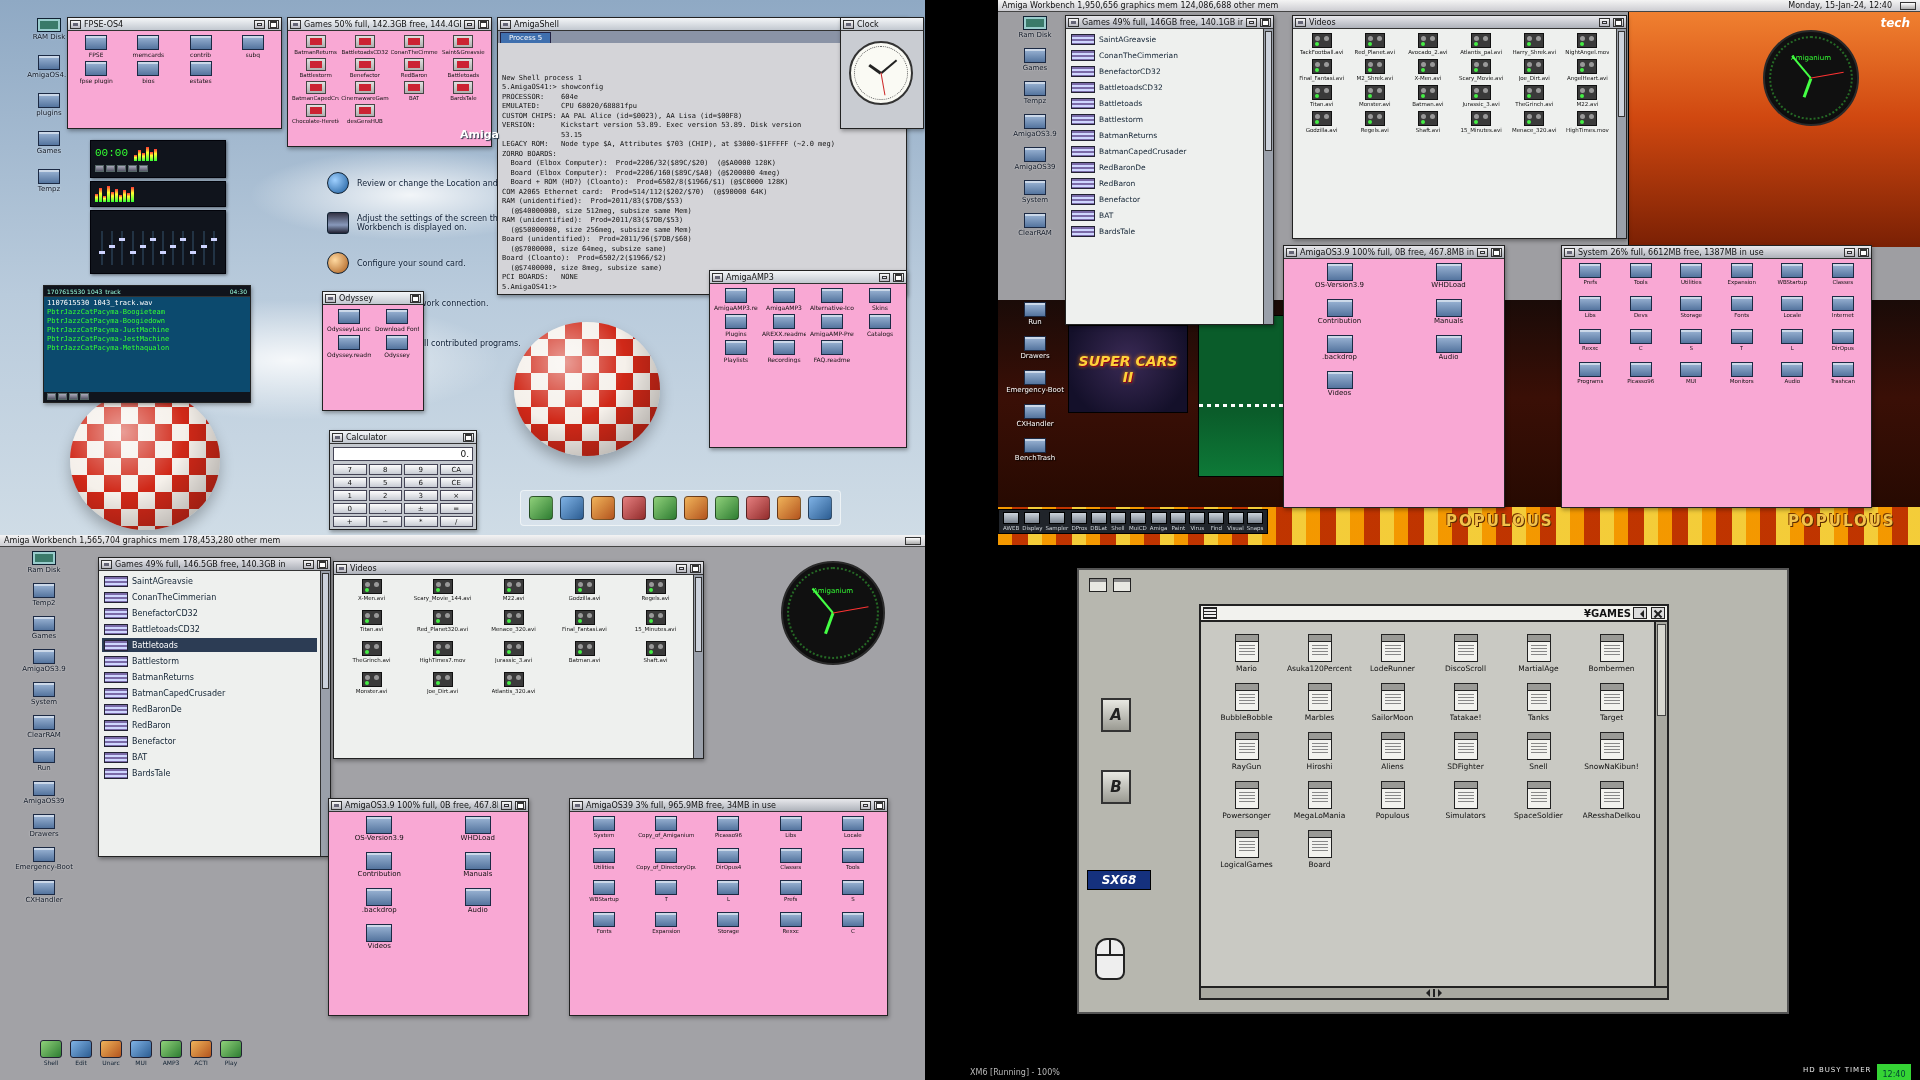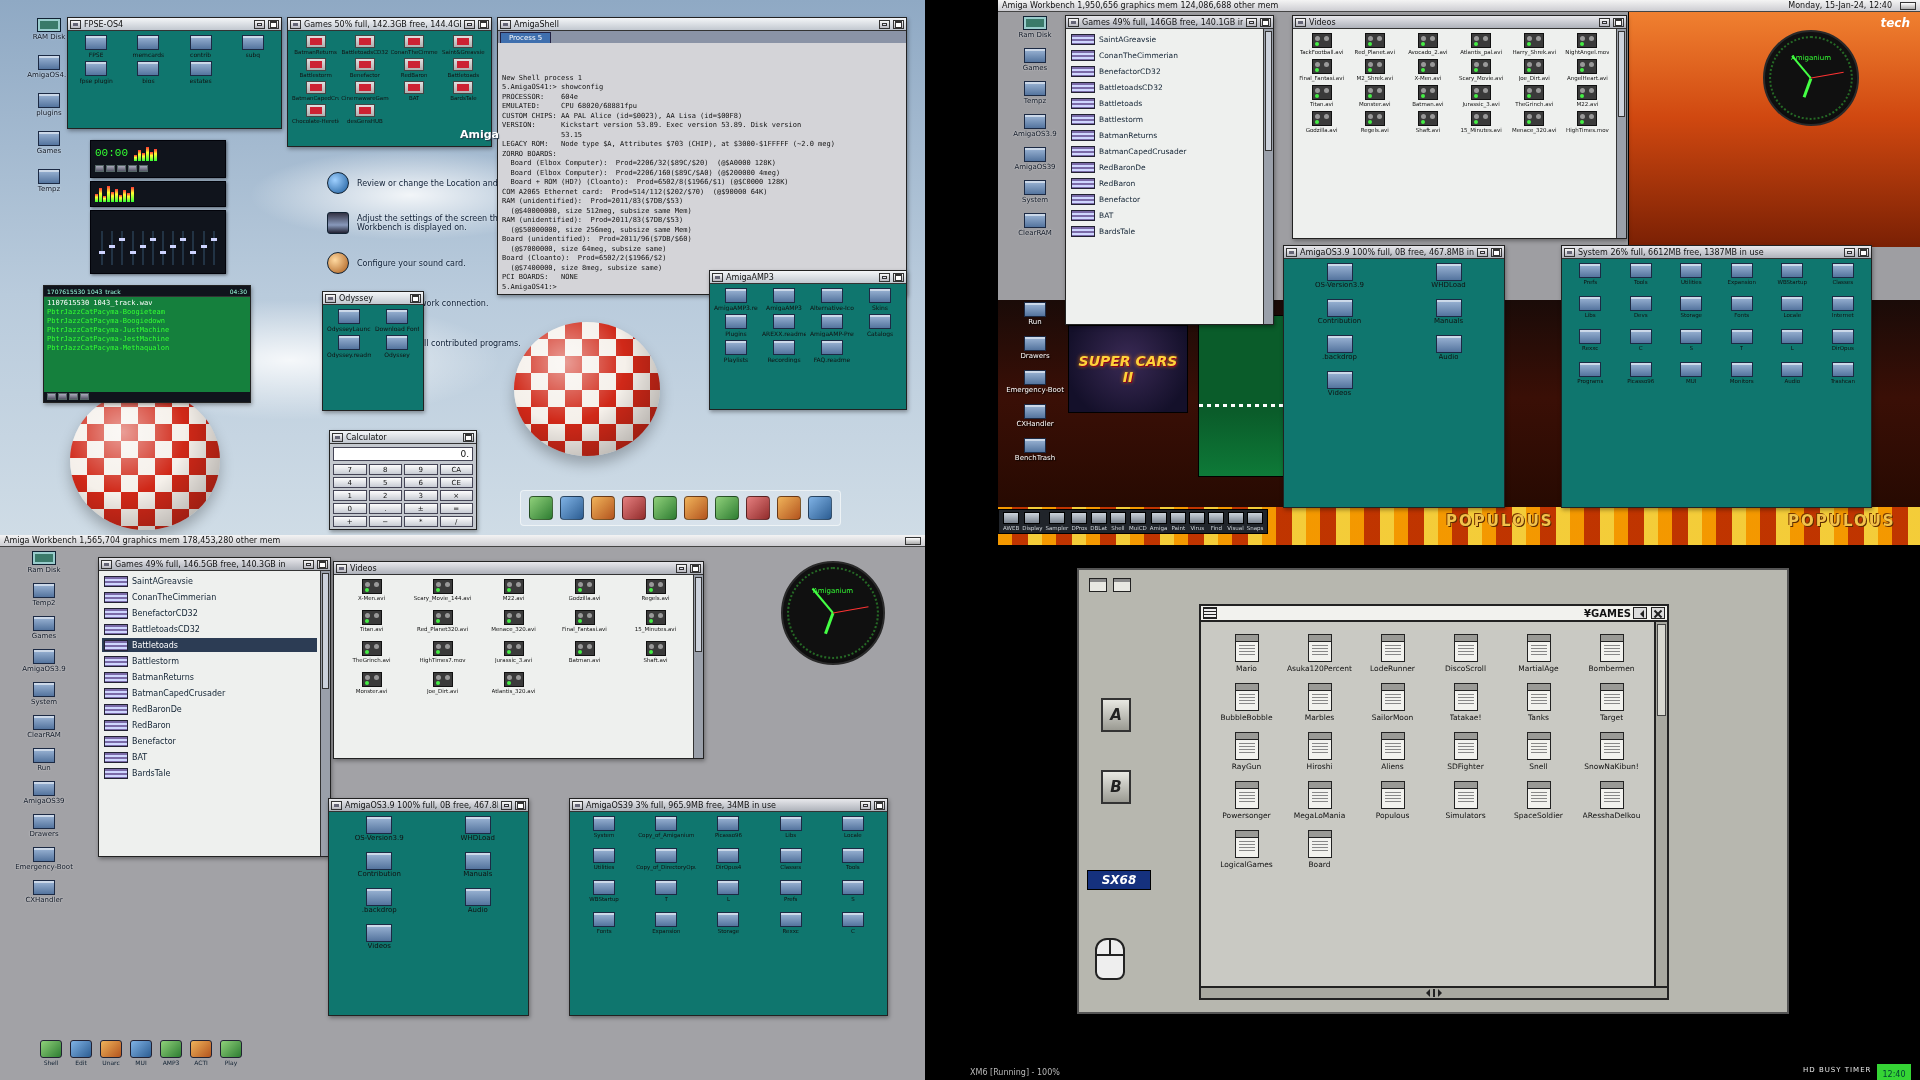--- a/index.html
+++ b/index.html
@@ -18,21 +18,21 @@
 
 .win{position:absolute;border:1px solid #222;background:#b6b6ba;box-shadow:1px 2px 4px rgba(0,0,0,.35);z-index:5;display:flex;flex-direction:column}
 .tb{height:13px;flex:0 0 13px;display:flex;align-items:center;background:linear-gradient(#e8e8ec,#aeb2ba);border-bottom:1px solid #333;font-size:8px;color:#111;padding:0 2px;gap:3px}
 .os4w .tb{background:linear-gradient(#f4f6f8,#c2c8d0)}
 .tb .tt{flex:1;white-space:nowrap;overflow:hidden}
 .gad{width:11px;height:9px;border:1px solid #333;background:linear-gradient(#f8f8f8,#b8b8c0);position:relative;flex:0 0 auto}
 .gclose::after{content:"";position:absolute;inset:2px;background:#667}
 .gdepth::before{content:"";position:absolute;right:1px;bottom:1px;width:5px;height:4px;border:1px solid #333;background:#99a}
 .gdepth::after{content:"";position:absolute;left:1px;top:1px;width:5px;height:4px;border:1px solid #333;background:#fff}
 .gzoom::after{content:"";position:absolute;inset:2px;border:1px solid #333;background:#dde}
-.wc{flex:1;position:relative;overflow:hidden;background:#0f766e}
+.wc{flex:1;position:relative;overflow:hidden;background:#f9a8d4}
 .wc.white{background:#eef0ee}
 .vsb{position:absolute;top:13px;right:0;bottom:0;width:10px;background:#9aa0aa;border-left:1px solid #333;z-index:2}
 .vsb::before{content:"";position:absolute;left:1px;right:1px;top:2px;height:40%;background:#ccd2dc;border:1px solid #333}
 
 .igrid{display:grid;gap:3px 4px;padding:4px;align-content:start}
 .cols2{grid-template-columns:repeat(2,1fr)}.cols4{grid-template-columns:repeat(4,1fr)}
 .cols5{grid-template-columns:repeat(5,1fr)}.cols6{grid-template-columns:repeat(6,1fr)}
 .gi{display:flex;flex-direction:column;align-items:center;gap:1px;min-width:0}
 .gi .lb{font-size:6px;line-height:7px;color:#111;max-width:100%;white-space:nowrap;overflow:hidden;text-align:center}
 .ilist{display:flex;flex-direction:column;gap:2px;padding:3px;overflow:hidden}
@@ -85,21 +85,21 @@
 .abtn{width:9px;height:7px;border:1px solid #566;background:linear-gradient(#aab,#556)}
 .eqrow{display:flex;justify-content:space-around;align-items:flex-end;height:100%;padding:6px 6px 8px}
 .eqrow i{width:2px;height:34px;background:#234;position:relative}
 .eqrow i::after{content:"";position:absolute;left:-2px;width:6px;height:3px;background:#cfd4ff;top:40%}
 .eqrow i:nth-child(3n)::after{top:20%}
 .eqrow i:nth-child(3n+1)::after{top:60%}
 
 .pl{background:#000}
 .pltb{height:11px;flex:0 0 11px;background:#10141c;color:#9fd;display:flex;font-size:6px;align-items:center;padding:0 3px;border-bottom:1px solid #333;gap:4px}
 .pltb .tt{flex:1;overflow:hidden;white-space:nowrap}
-.plc{flex:1;background:#15803d;padding:2px 3px;overflow:hidden}
+.plc{flex:1;background:#0c4a6e;padding:2px 3px;overflow:hidden}
 .trk{color:#3f3;font-size:7px;line-height:9px;font-family:"DejaVu Sans Mono",monospace;white-space:nowrap;overflow:hidden}
 .plc .trk:nth-child(1){color:#fff}
 .plbtns{flex:0 0 10px;display:flex;gap:2px;padding:1px 3px;background:#10141c}
 
 .disp{margin:3px;height:14px;background:#fff;border:1px solid #445;font-size:9px;text-align:right;padding:1px 3px;color:#111}
 .keys{display:grid;grid-template-columns:repeat(4,1fr);gap:2px;padding:0 3px 3px}
 .key{height:11px;border:1px solid #445;background:linear-gradient(#fdfdfd,#c8ccd4);font-size:7px;display:flex;align-items:center;justify-content:center;color:#111}
 
 .setcol{position:absolute;display:flex;flex-direction:column;gap:18px;z-index:4}
 .setrow{display:flex;align-items:center;gap:8px;width:215px}
@@ -326,20 +326,33 @@
         <span class="gad gdepth"></span>
       </div>
       <div class="tabs">
         <span class="tab">Process 5</span>
       </div>
       <div class="shellc">
         
       <div class="sline">New Shell process 1</div><div class="sline">5.AmigaOS41:&gt; showconfig</div><div class="sline">PROCESSOR:    604e</div><div class="sline">EMULATED:     CPU 68020/68881fpu</div><div class="sline">CUSTOM CHIPS: AA PAL Alice (id=$0023), AA Lisa (id=$00F8)</div><div class="sline">VERSION:      Kickstart version 53.89. Exec version 53.89. Disk version</div><div class="sline">              53.15</div><div class="sline">LEGACY ROM:   Node type $A, Attributes $703 (CHIP), at $3000-$1FFFFF (~2.0 meg)</div><div class="sline">ZORRO BOARDS:</div><div class="sline">  Board (Elbox Computer):  Prod=2206/32($89C/$20)  (@$A0000 128K)</div><div class="sline">  Board (Elbox Computer):  Prod=2206/160($89C/$A0) (@$200000 4meg)</div><div class="sline">  Board + ROM (HD?) (Cloanto):  Prod=6502/8($1966/$1) (@$C0000 128K)</div><div class="sline">COM A2065 Ethernet card:  Prod=514/112($202/$70)  (@$90000 64K)</div><div class="sline">RAM (unidentified):  Prod=2011/83($7DB/$53)</div><div class="sline">  (@$40000000, size 512meg, subsize same Mem)</div><div class="sline">RAM (unidentified):  Prod=2011/83($7DB/$53)</div><div class="sline">  (@$50000000, size 256meg, subsize same Mem)</div><div class="sline">Board (unidentified):  Prod=2011/96($7DB/$60)</div><div class="sline">  (@$7000000, size 64meg, subsize same)</div><div class="sline">Board (Cloanto):  Prod=6502/2($1966/$2)</div><div class="sline">  (@$7400000, size 8meg, subsize same)</div><div class="sline">PCI BOARDS:   NONE</div><div class="sline">5.AmigaOS41:&gt;</div></div>
     </div>
 
+    <div class="win os4w" style="left:840px;top:17px;width:84px;height:112px">
+      <div class="tb">
+        <span class="gad gclose"></span>
+        <span class="tt">Clock</span>
+      </div>
+      <div class="wc" style="background:#c9ccd2">
+        <div class="wclock" style="left:8px;top:10px;width:64px;height:64px">
+          <span class="hand hh"></span>
+            <span class="hand mh"></span>
+            <span class="hand sh"></span>
+        </div>
+      </div>
+    </div>
 
     <div class="setcol" style="left:327px;top:172px">
 
         <div class="setrow">
           <span class="sic"></span>
           <span class="tx">Review or change the Location and Keymap.</span>
         </div>
 
         <div class="setrow">
           <span class="sic"></span>
@@ -457,21 +470,21 @@
           <span class="lb">Odyssey.readme</span>
         </div>
             <div class="gi">
           <span class="ic box"></span>
           <span class="lb">Odyssey</span>
         </div>
           </div>
         </div>
     </div>
 
-    <div class="win os4w" style="left:709px;top:270px;width:198px;height:140px">
+    <div class="win os4w" style="left:709px;top:270px;width:198px;height:178px">
       <div class="tb">
         <span class="gad gclose"></span>
         <span class="tt">AmigaAMP3</span>
         <span class="gad gzoom"></span>
         <span class="gad gdepth"></span>
       </div>
       <div class="wc">
           <div class="igrid cols4">
 
       <div class="gi">

